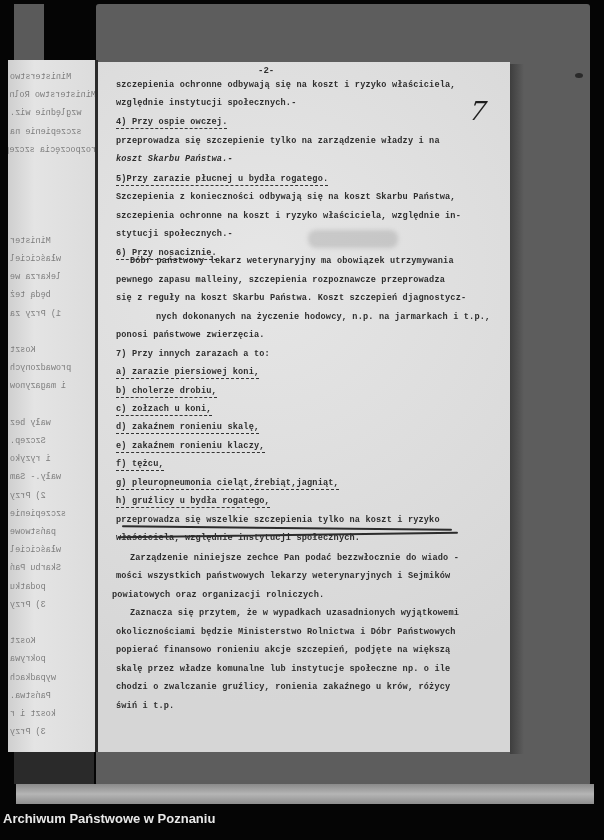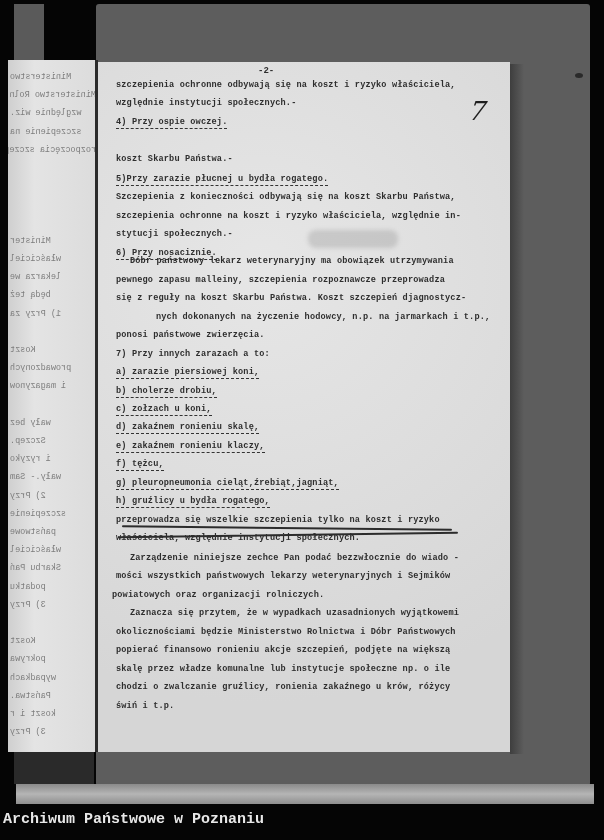--- a/index.html
+++ b/index.html
@@ -12,21 +12,21 @@
   .left-page{position:absolute;left:8px;top:60px;width:88px;height:692px;background:linear-gradient(90deg,#cfcfcf,#e4e4e4 30%,#dcdcdc);overflow:hidden;}
   .left-page .ln{position:absolute;left:0;width:88px;font-size:8.5px;color:#7d7d7d;white-space:nowrap;overflow:hidden;text-align:right;padding-right:2px;box-sizing:border-box;transform:scaleX(-1);}
   .divider{position:absolute;left:95px;top:60px;width:3px;height:692px;background:#2b2b2b;}
   .page{position:absolute;left:98px;top:62px;width:412px;height:690px;background:#dedede;background-image:radial-gradient(circle at 40% 30%,#e6e6e6,#d6d6d6 80%);}
   .line{position:absolute;left:0;white-space:nowrap;font-size:8.6px;font-weight:bold;color:#2e2e2e;letter-spacing:0.15px;}
   .u{border-bottom:1.5px dashed #333;padding-bottom:1px;text-align:center;}
   .pagenum{position:absolute;top:4px;left:160px;font-size:9px;font-weight:bold;color:#2e2e2e;}
   .handnum{position:absolute;left:372px;top:34px;font-family:"DejaVu Serif",serif;font-size:26px;font-style:italic;color:#1f1f1f;transform:skewX(-8deg);}
   .stamp{position:absolute;left:210px;top:168px;width:90px;height:18px;border-radius:8px;background:rgba(120,120,120,0.25);filter:blur(2px);}
   .pen-line{position:absolute;height:1.5px;background:#2c2c2c;border-radius:1px;}
-  .footer{position:absolute;left:3px;top:811px;font-family:Liberation Mono, monospace;font-size:15px;color:#e8e8e8;font-weight:bold;}
+  .footer{position:absolute;left:3px;top:811px;font-family:Liberation Sans, sans-serif;font-size:13px;color:#e8e8e8;font-weight:bold;}
   .spot{position:absolute;width:8px;height:5px;border-radius:50%;background:#2a2a2a;}
 </style>
 </head>
 <body>
 
 <div class="board"></div>
 <div class="board-top-left"></div>
 <div class="board-right-shadow"></div>
 <div class="bottom-dark"></div>
 <div class="bottom-strip"></div>
@@ -75,21 +75,22 @@
 
 <div class="page" id="page">
   <div class="pagenum">-2-</div>
   <div class="handnum">7</div>
   <div class="stamp"></div>
   <div class="pen-line" style="left:24px;top:465px;width:330px;transform:rotate(0.6deg);"></div>
   <div class="pen-line" style="left:20px;top:472px;width:340px;transform:rotate(-0.8deg);"></div>
 <div class="line" style="top: 18px; left: 18px;"><span>szczepienia ochronne odbywają się na koszt i ryzyko właściciela,</span></div>
     <div class="line" style="top: 36px; left: 18px;"><span>względnie instytucji społecznych.-</span></div>
     <div class="line" style="top: 55px; left: 18px;"><span class="u">4) Przy ospie owczej.</span></div>
-    <div class="line" style="top: 92px; left: 18px;"><span>koszt Skarbu Państwa.-</span></div>
+    <div class="line" style="top: 74px; left: 18px;"><span>przeprowadza się szczepienie tylko na zarządzenie władzy i na</span></div>
+    <div class="line" style="top: 92px; left: 18px; font-style: italic;"><span>koszt Skarbu Państwa.-</span></div>
     <div class="line" style="top: 112px; left: 18px;"><span class="u">5)Przy zarazie płucnej u bydła rogatego.</span></div>
     <div class="line" style="top: 130px; left: 18px;"><span>Szczepienia z konieczności odbywają się na koszt Skarbu Państwa,</span></div>
     <div class="line" style="top: 149px; left: 18px;"><span>szczepienia ochronne na koszt i ryzyko właściciela, względnie in-</span></div>
     <div class="line" style="top: 167px; left: 18px;"><span>stytucji społecznych.-</span></div>
     <div class="line" style="top: 186px; left: 18px;"><span class="u">6)  Przy nosaciznie.</span></div>
     <div class="line" style="top: 194px; left: 32px;"><span>Dóbr państwowy lekarz weterynaryjny ma obowiązek utrzymywania</span></div>
     <div class="line" style="top: 213px; left: 18px;"><span>pewnego zapasu malleiny, szczepienia rozpoznawcze przeprowadza</span></div>
     <div class="line" style="top: 231px; left: 18px;"><span>się z reguły na koszt Skarbu Państwa. Koszt szczepień djagnostycz-</span></div>
     <div class="line" style="top: 250px; left: 18px; padding-left: 40px;"><span>nych dokonanych na życzenie hodowcy, n.p. na jarmarkach i t.p.,</span></div>
     <div class="line" style="top: 268px; left: 18px;"><span>ponosi państwowe zwierzęcia.</span></div>

